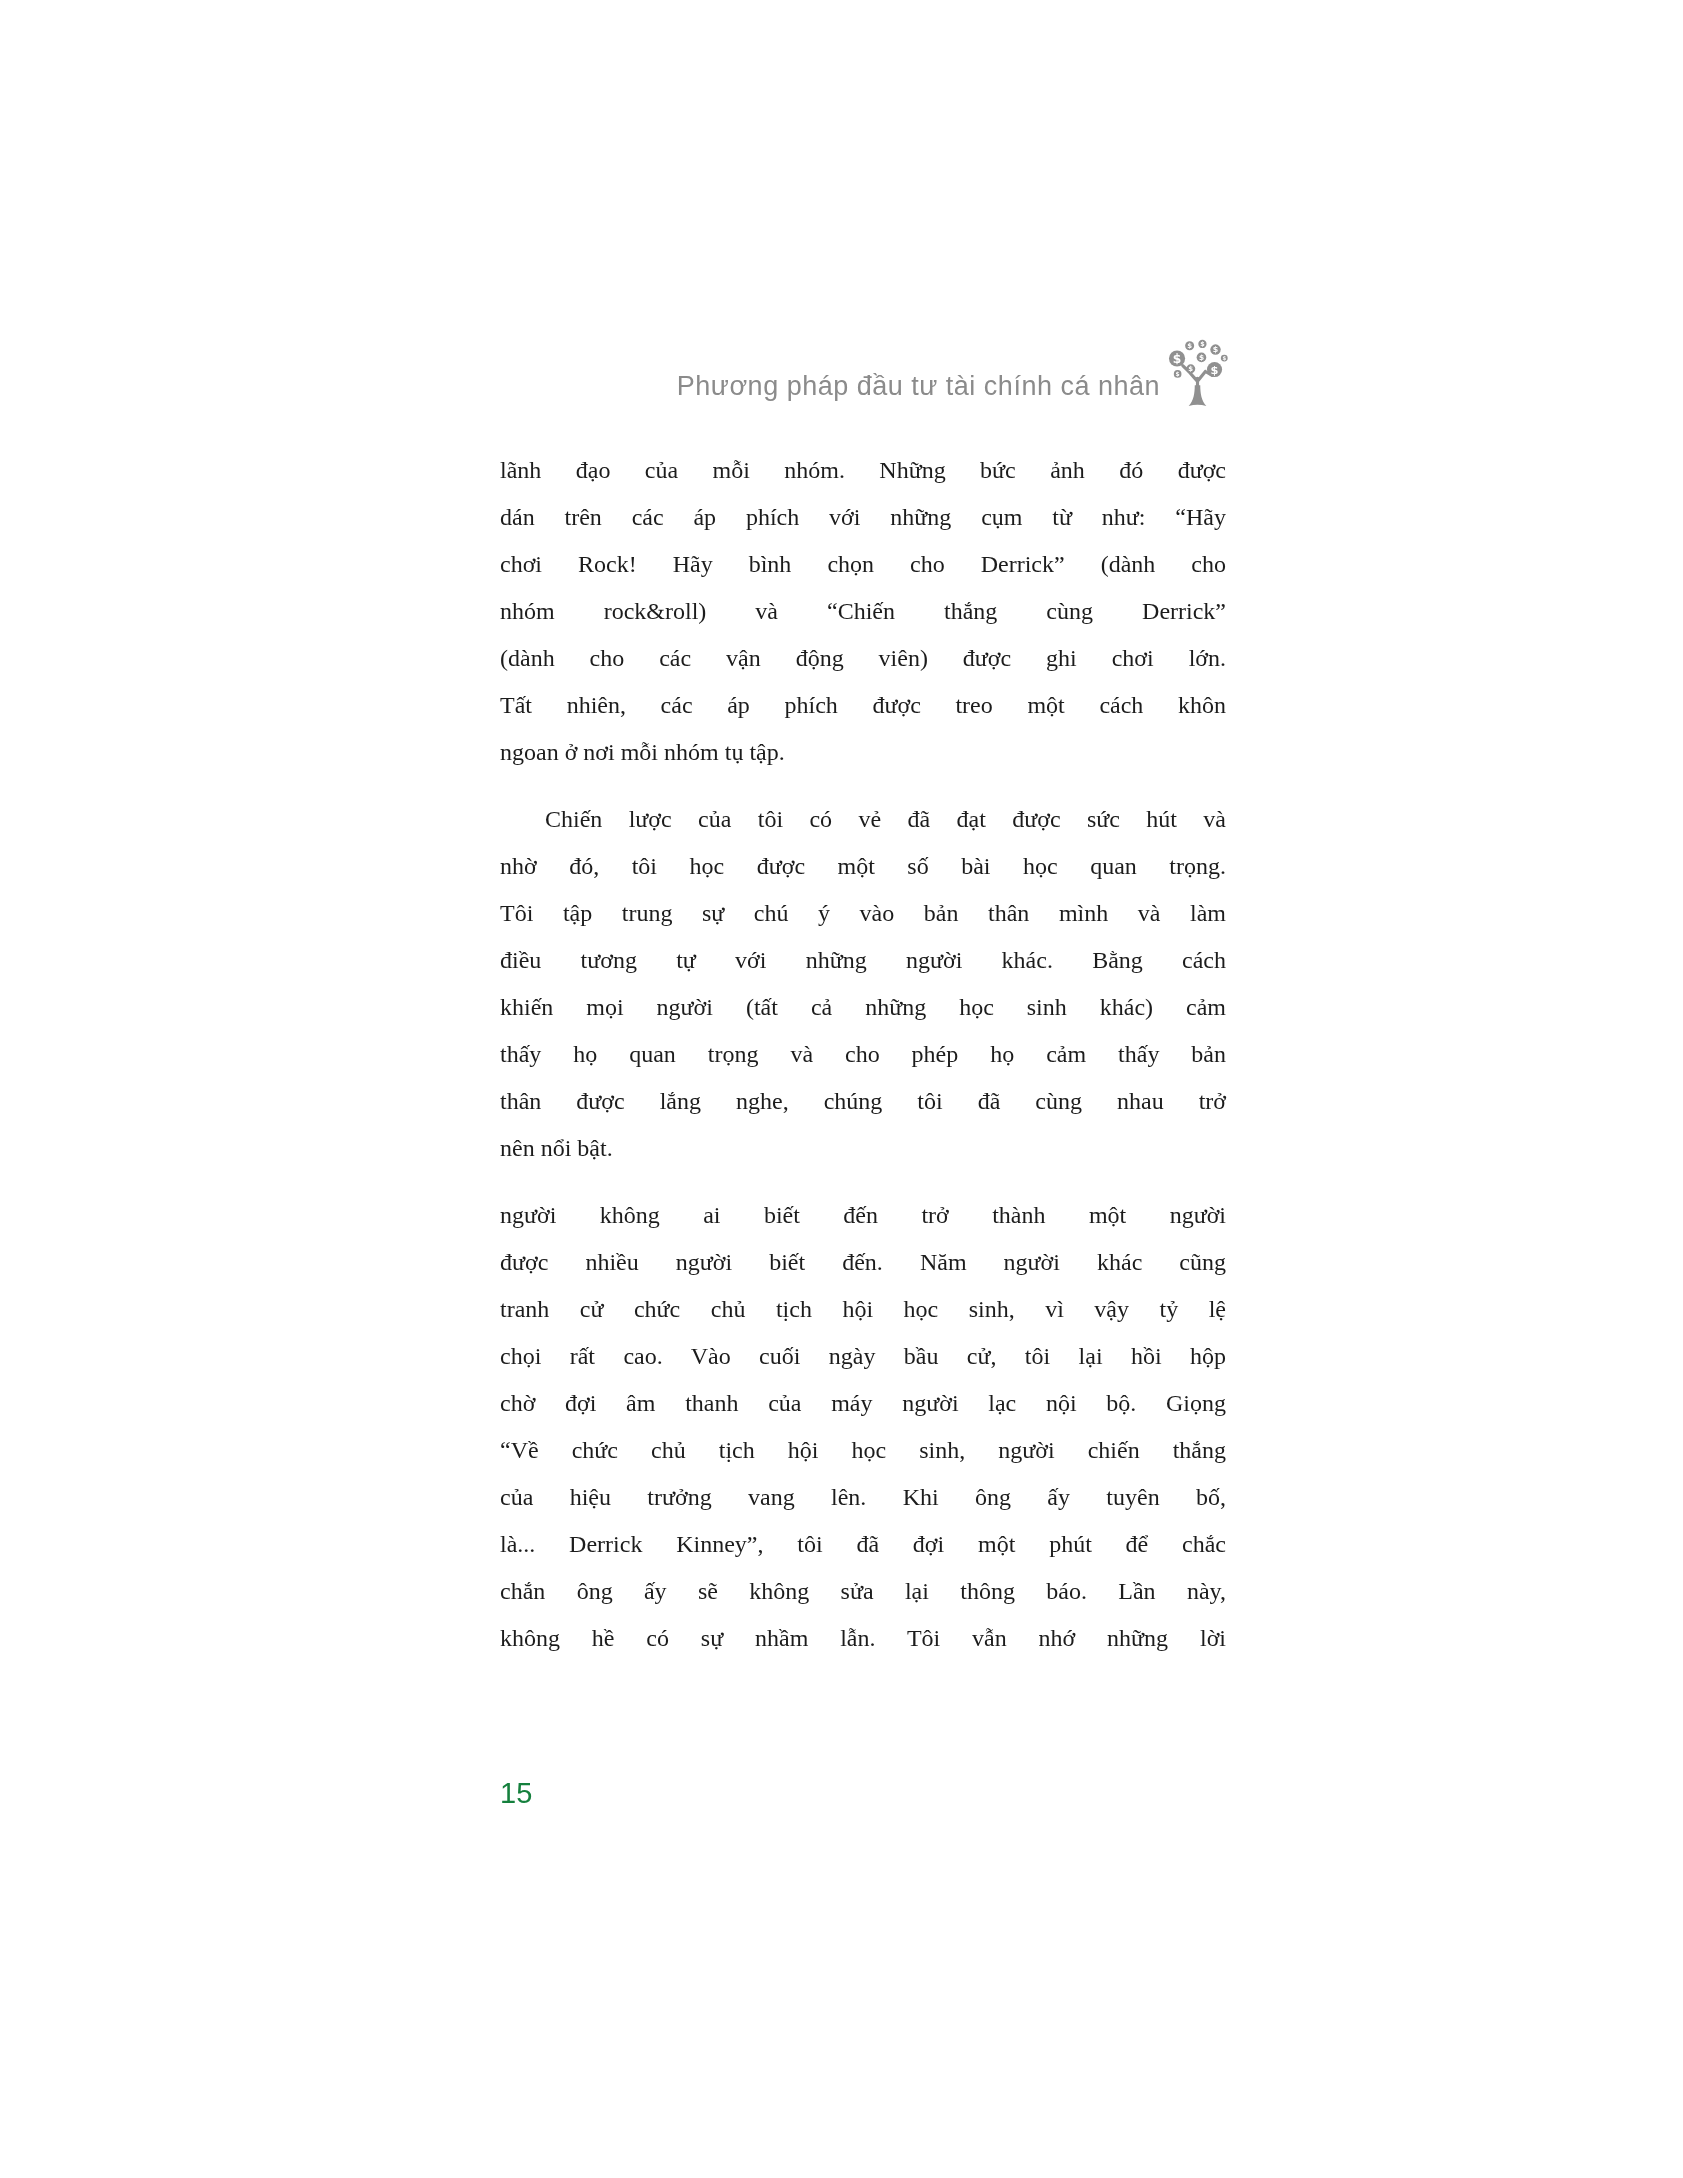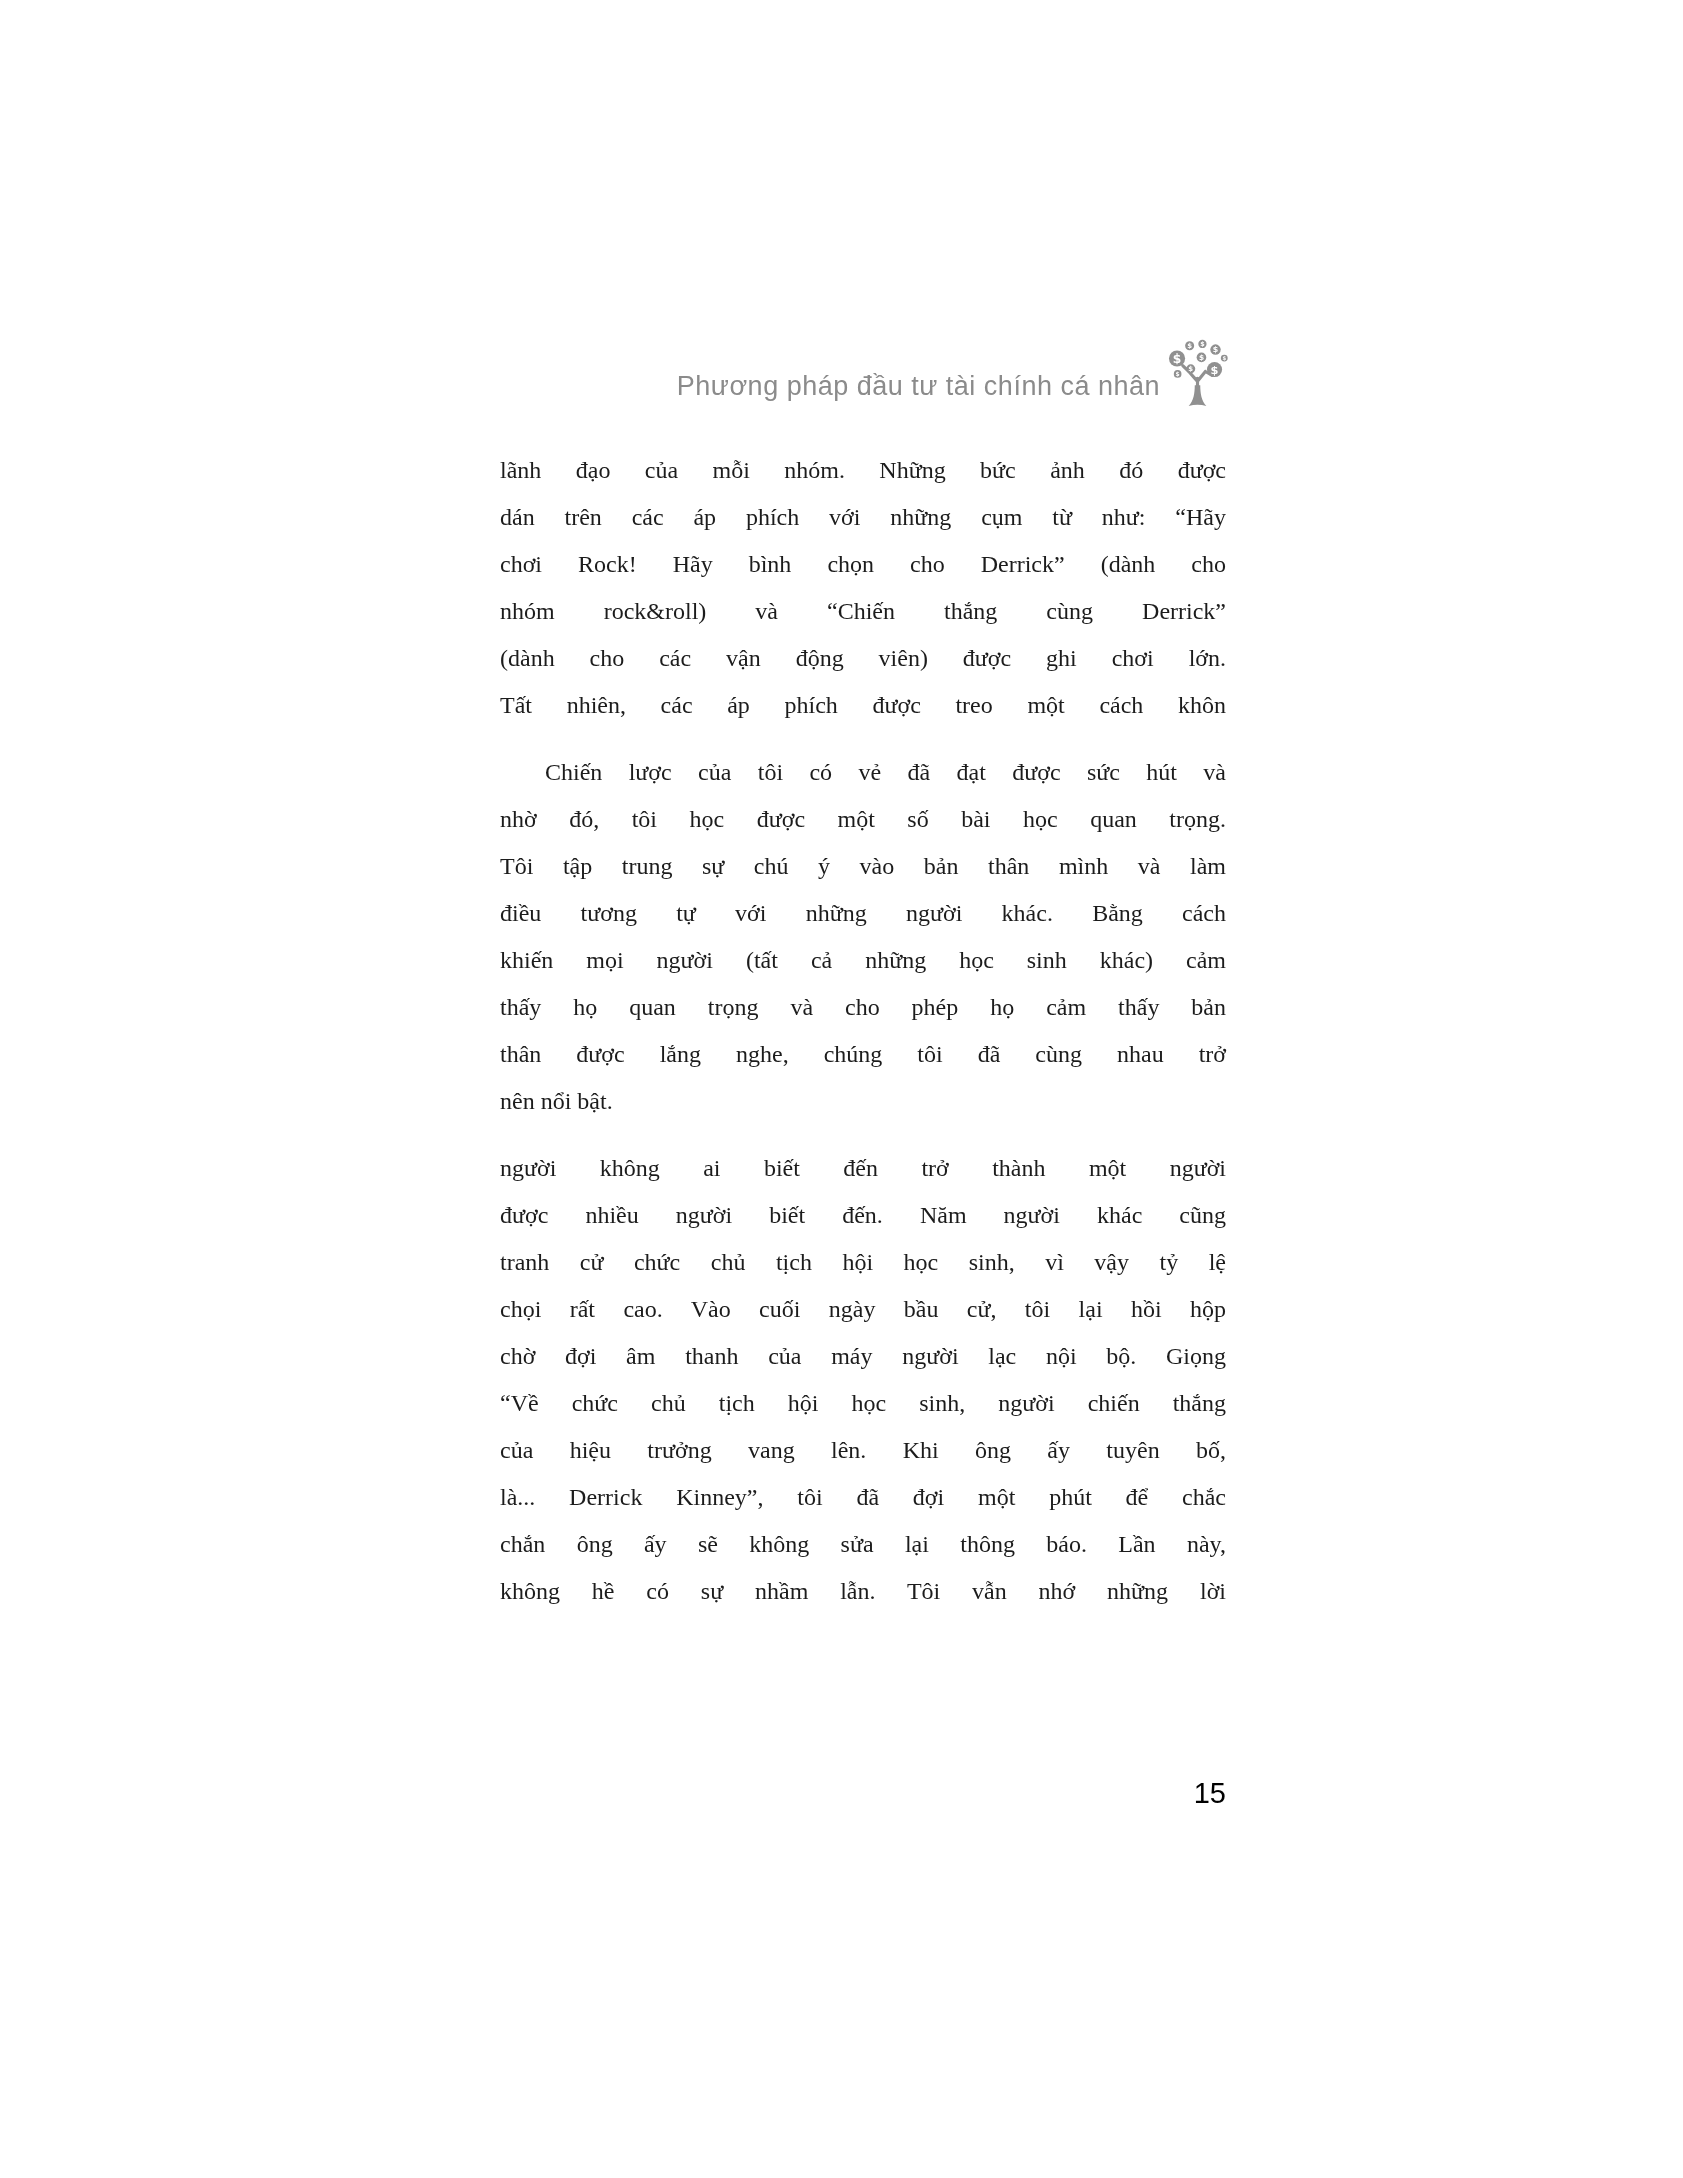--- a/index.html
+++ b/index.html
@@ -58,24 +58,24 @@
     text-align-last: left;
   }
   .line-indent {
     padding-left: 45px;
   }
   .page-number {
     position: absolute;
     left: 500px;
     top: 1777px;
     width: 726px;
-    text-align: right;
+    text-align: left;
     font-family: "Liberation Sans", "DejaVu Sans", sans-serif;
     font-size: 29px;
-    color: #000000;
+    color: #15803d;
   }
 </style>
 </head>
 <body>
 
 <div class="page">
 
   <div class="running-header">
     <span class="running-header-title">Phương pháp đầu tư tài chính cá nhân</span>
     <span>
@@ -109,20 +109,21 @@
   </div>
 
   <div class="body-text">
       <div class="para">
         <div class="line">lãnh đạo của mỗi nhóm. Những bức ảnh đó được</div>
         <div class="line">dán trên các áp phích với những cụm từ như: “Hãy</div>
         <div class="line">chơi Rock! Hãy bình chọn cho Derrick” (dành cho</div>
         <div class="line">nhóm rock&amp;roll) và “Chiến thắng cùng Derrick”</div>
         <div class="line">(dành cho các vận động viên) được ghi chơi lớn.</div>
         <div class="line">Tất nhiên, các áp phích được treo một cách khôn</div>
+        <div class="line line-last">ngoan ở nơi mỗi nhóm tụ tập.</div>
       </div>
       <div class="para">
         <div class="line line-indent">Chiến lược của tôi có vẻ đã đạt được sức hút và</div>
         <div class="line">nhờ đó, tôi học được một số bài học quan trọng.</div>
         <div class="line">Tôi tập trung sự chú ý vào bản thân mình và làm</div>
         <div class="line">điều tương tự với những người khác. Bằng cách</div>
         <div class="line">khiến mọi người (tất cả những học sinh khác) cảm</div>
         <div class="line">thấy họ quan trọng và cho phép họ cảm thấy bản</div>
         <div class="line">thân được lắng nghe, chúng tôi đã cùng nhau trở</div>
         <div class="line line-last">nên nổi bật.</div>

